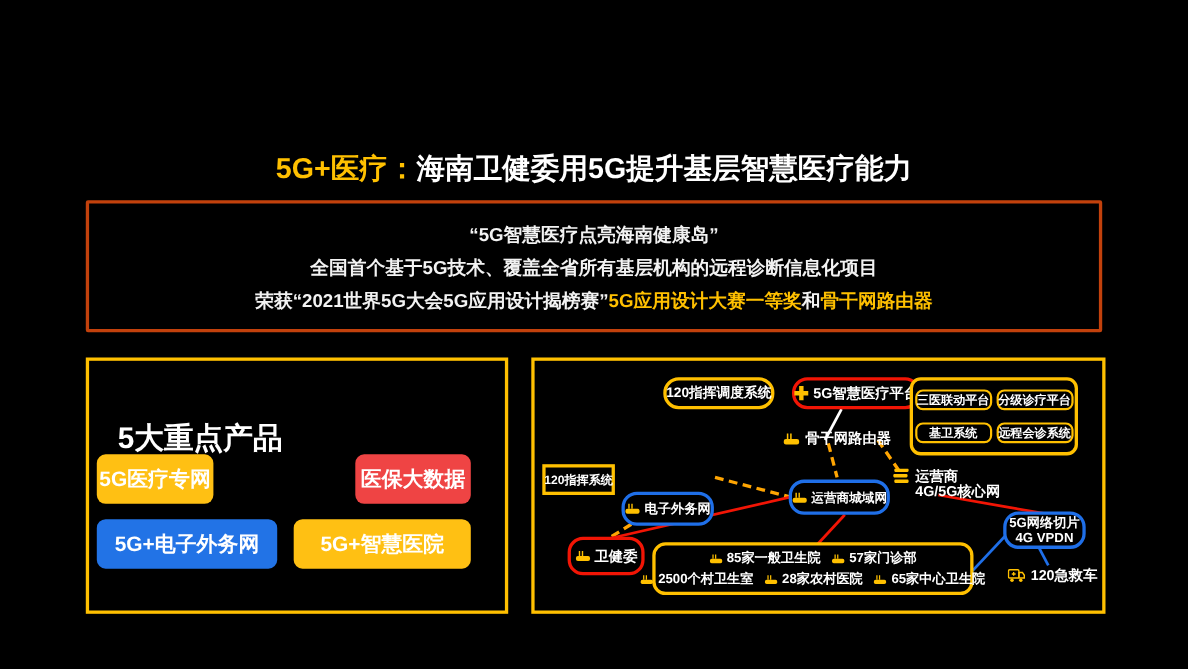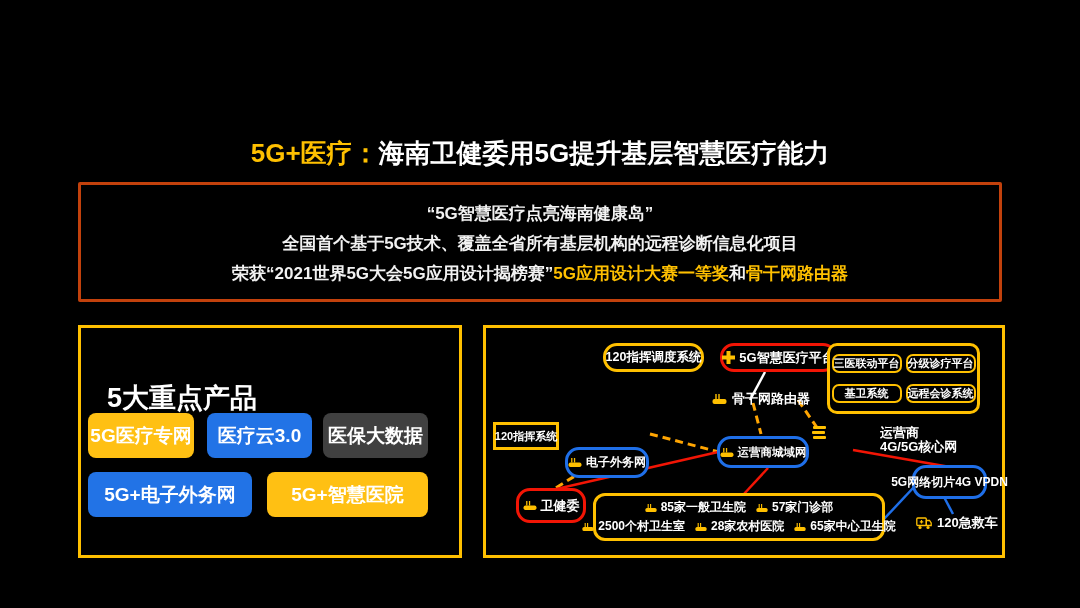--- a/index.html
+++ b/index.html
@@ -33,21 +33,21 @@
   .right-panel { left:483px; top:325px; width:522px; height:233px; }
   .panel-heading {
     position:absolute; left:26px; top:14px; font-size:27px; font-weight:bold; color:#fff;margin-top:38px;
   }
   .pbtn {
     position:absolute; border-radius:8px; display:flex; align-items:center; justify-content:center;
     color:#fff; font-size:19px; font-weight:bold; white-space:nowrap;
   }
   .bg-gold { background:#FFC013; }
   .bg-blue { background:#2273E6; }
-  .bg-red  { background:#404040; }
+  .bg-red  { background:#ef4444; }
   .b1 { left:7px;   top:85px;  width:106px; height:45px; }
   .b2 { left:126px; top:85px;  width:105px; height:45px; }
   .b3 { left:242px; top:85px;  width:105px; height:45px; }
   .b4 { left:7px;   top:144px; width:164px; height:45px; }
   .b5 { left:186px; top:144px; width:161px; height:45px; }
   
   .lines { position:absolute; left:0; top:0; }
   .dnode {
     position:absolute; display:flex; align-items:center; justify-content:center; gap:4px;
     border-radius:14px; color:#fff; font-weight:bold; white-space:nowrap; background:#000;
@@ -63,23 +63,23 @@
     border:2px solid #FFC000; border-radius:7px; display:flex; align-items:center; justify-content:center;
     color:#fff; font-size:11px; font-weight:bold; white-space:nowrap;
   }
   .lbl-plain { position:absolute; display:flex; align-items:center; gap:5px;
                color:#fff; font-weight:bold; white-space:nowrap; }
   .n-backbone { left:226px; top:62px; font-size:13px; }
   .n-command  { left:7px;   top:94px;  width:66px;  height:28px; font-size:11px; border-radius:0; }
   .n-egov     { left:79px;  top:91px;  width:84px;  height:31px; font-size:12px;margin-top:28px; }
   .n-metro    { left:231px; top:108px; width:92px;  height:32px; font-size:11.5px; }
   .n-core     { left:326px; top:98px;  font-size:13px; align-items:flex-start; }
-  .n-core .txt { line-height:14px;margin-left:48px; }
+  .n-core .txt { line-height:14px; }
   .n-slice    { left:426px; top:137px; width:75px;  height:34px; font-size:12px;
-                flex-direction:row; gap:0; line-height:14px; }
+                flex-direction:column; gap:0; line-height:14px; }
   .n-health   { left:30px;  top:160px; width:70px;  height:35px; font-size:13px; }
   .n-fac      { left:107px; top:165px; width:292px; height:48px; border-radius:12px;
                 display:flex; flex-direction:column; justify-content:center; gap:2px; padding:2px 4px; }
   .fac-row    { display:flex; justify-content:center; align-items:center; gap:10px; }
   .fac-item   { display:flex; align-items:center; gap:4px; color:#fff; font-size:12px; font-weight:bold; white-space:nowrap; }
   .n-amb      { left:430px; top:186px; font-size:13px; }
   .icon { flex:0 0 auto; display:inline-flex; }
 </style>
 </head>
 <body>
@@ -95,21 +95,20 @@
     <div class="award-line">“5G智慧医疗点亮海南健康岛”</div>
     <div class="award-line">全国首个基于5G技术、覆盖全省所有基层机构的远程诊断信息化项目</div>
     <div class="award-line">
       <span>荣获“2021世界5G大会5G应用设计揭榜赛”</span><span class="award-gold">5G应用设计大赛一等奖</span><span>和</span><span class="award-gold">骨干网路由器</span>
     </div>
   </div>
 
   <div class="panel left-panel">
     <div class="panel-heading">5大重点产品</div>
     <div class="pbtn bg-gold b1">5G医疗专网</div>
-    <div class="pbtn bg-blue b2">医疗云3.0</div>
     <div class="pbtn bg-red b3">医保大数据</div>
     <div class="pbtn bg-blue b4">5G+电子外务网</div>
     <div class="pbtn bg-gold b5">5G+智慧医院</div>
   </div>
 
   <div class="panel right-panel">
 
     <svg class="lines" width="516" height="227" viewBox="0 0 516 227">
       <line x1="279" y1="44" x2="264" y2="72" stroke="#FFFFFF" stroke-width="2.5"></line>
       <line x1="267" y1="75" x2="275" y2="106" stroke="#FFA502" stroke-width="3" stroke-dasharray="8 5"></line>

